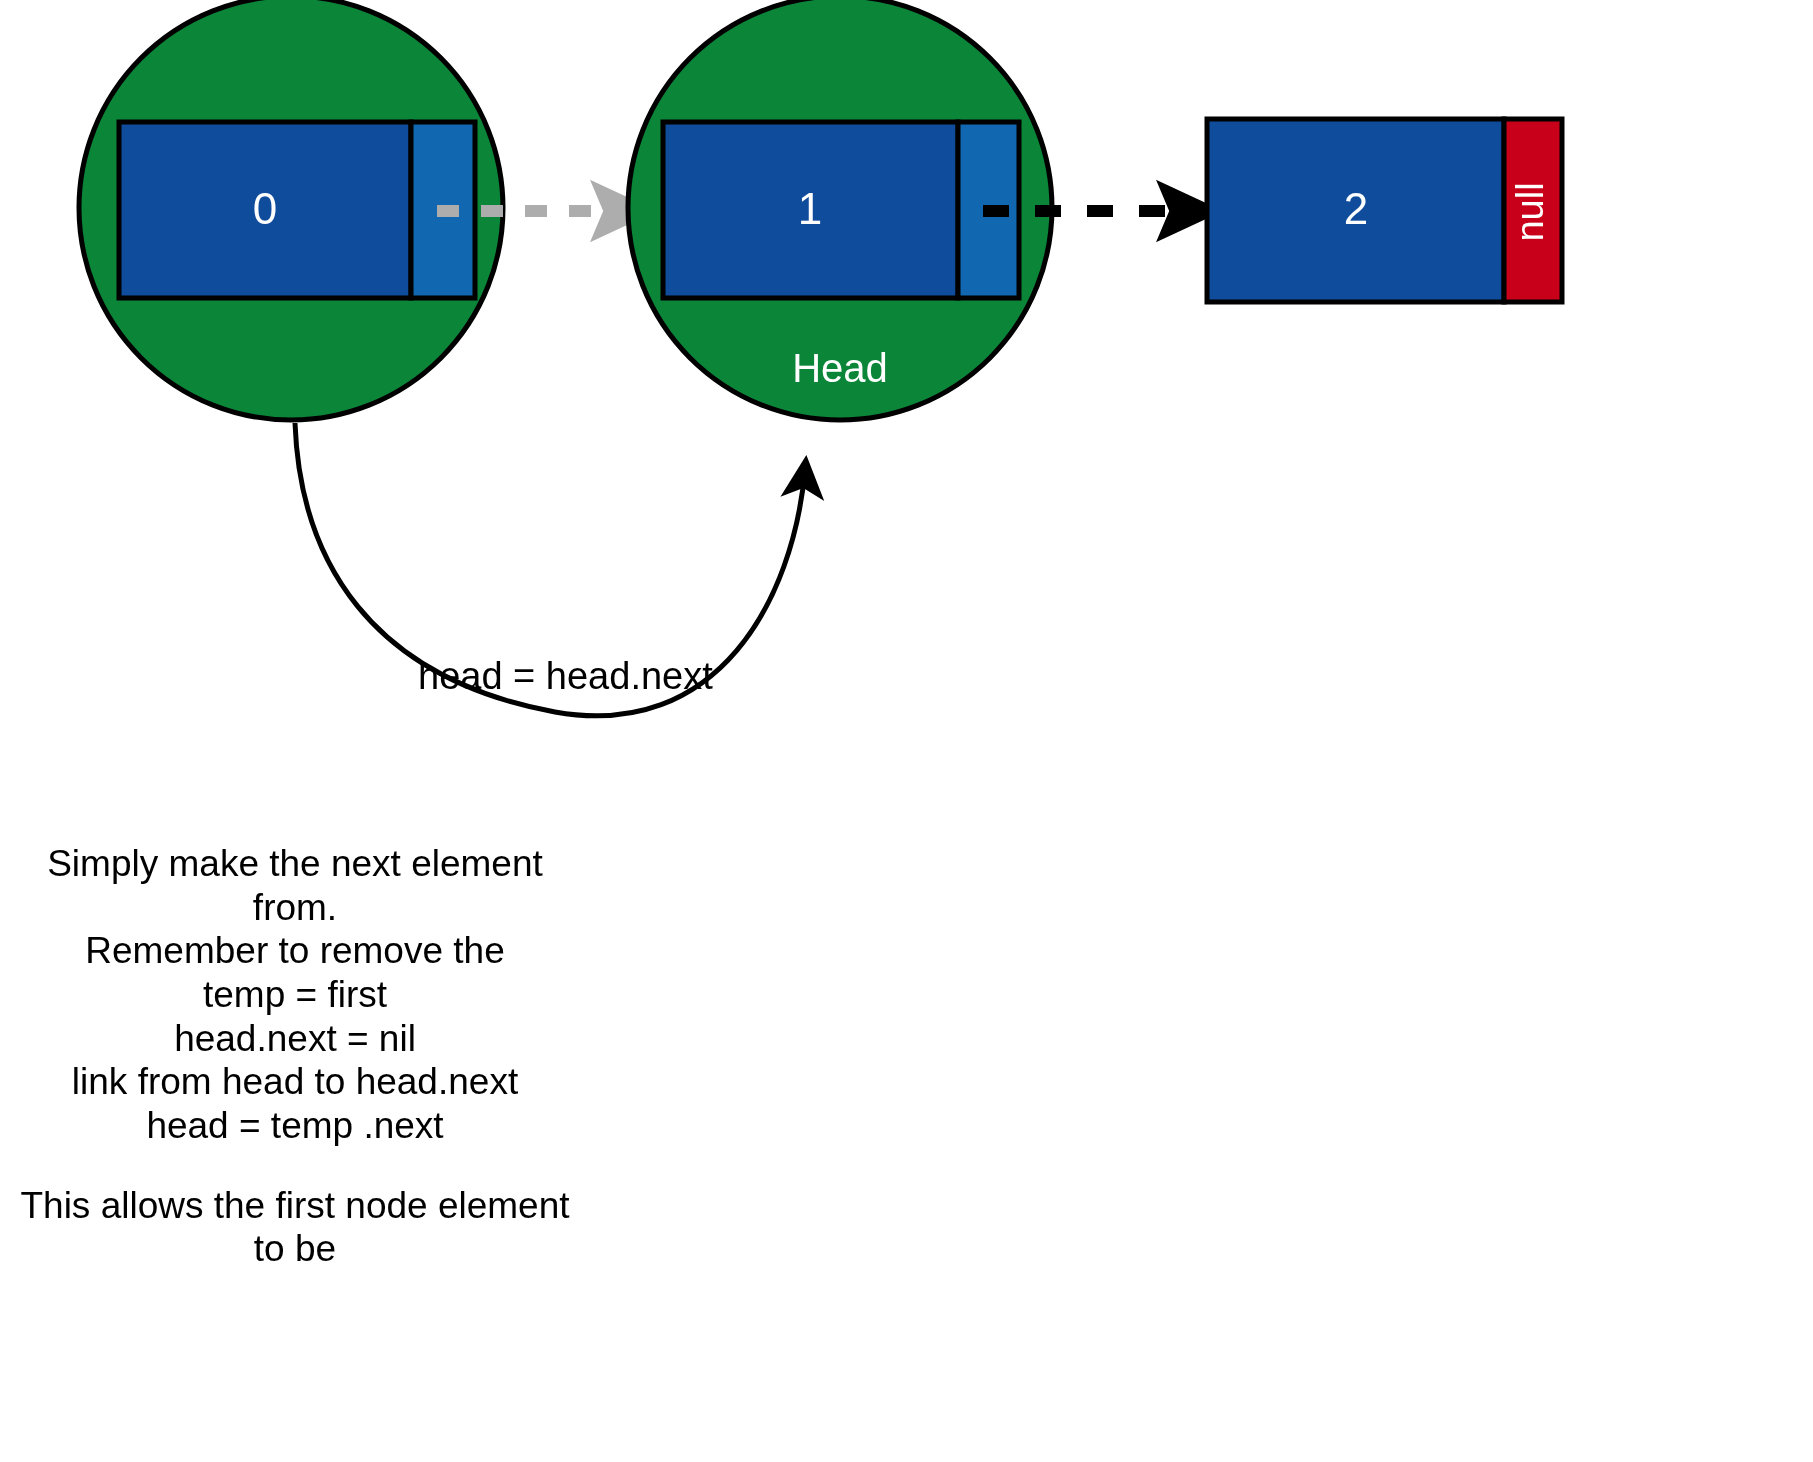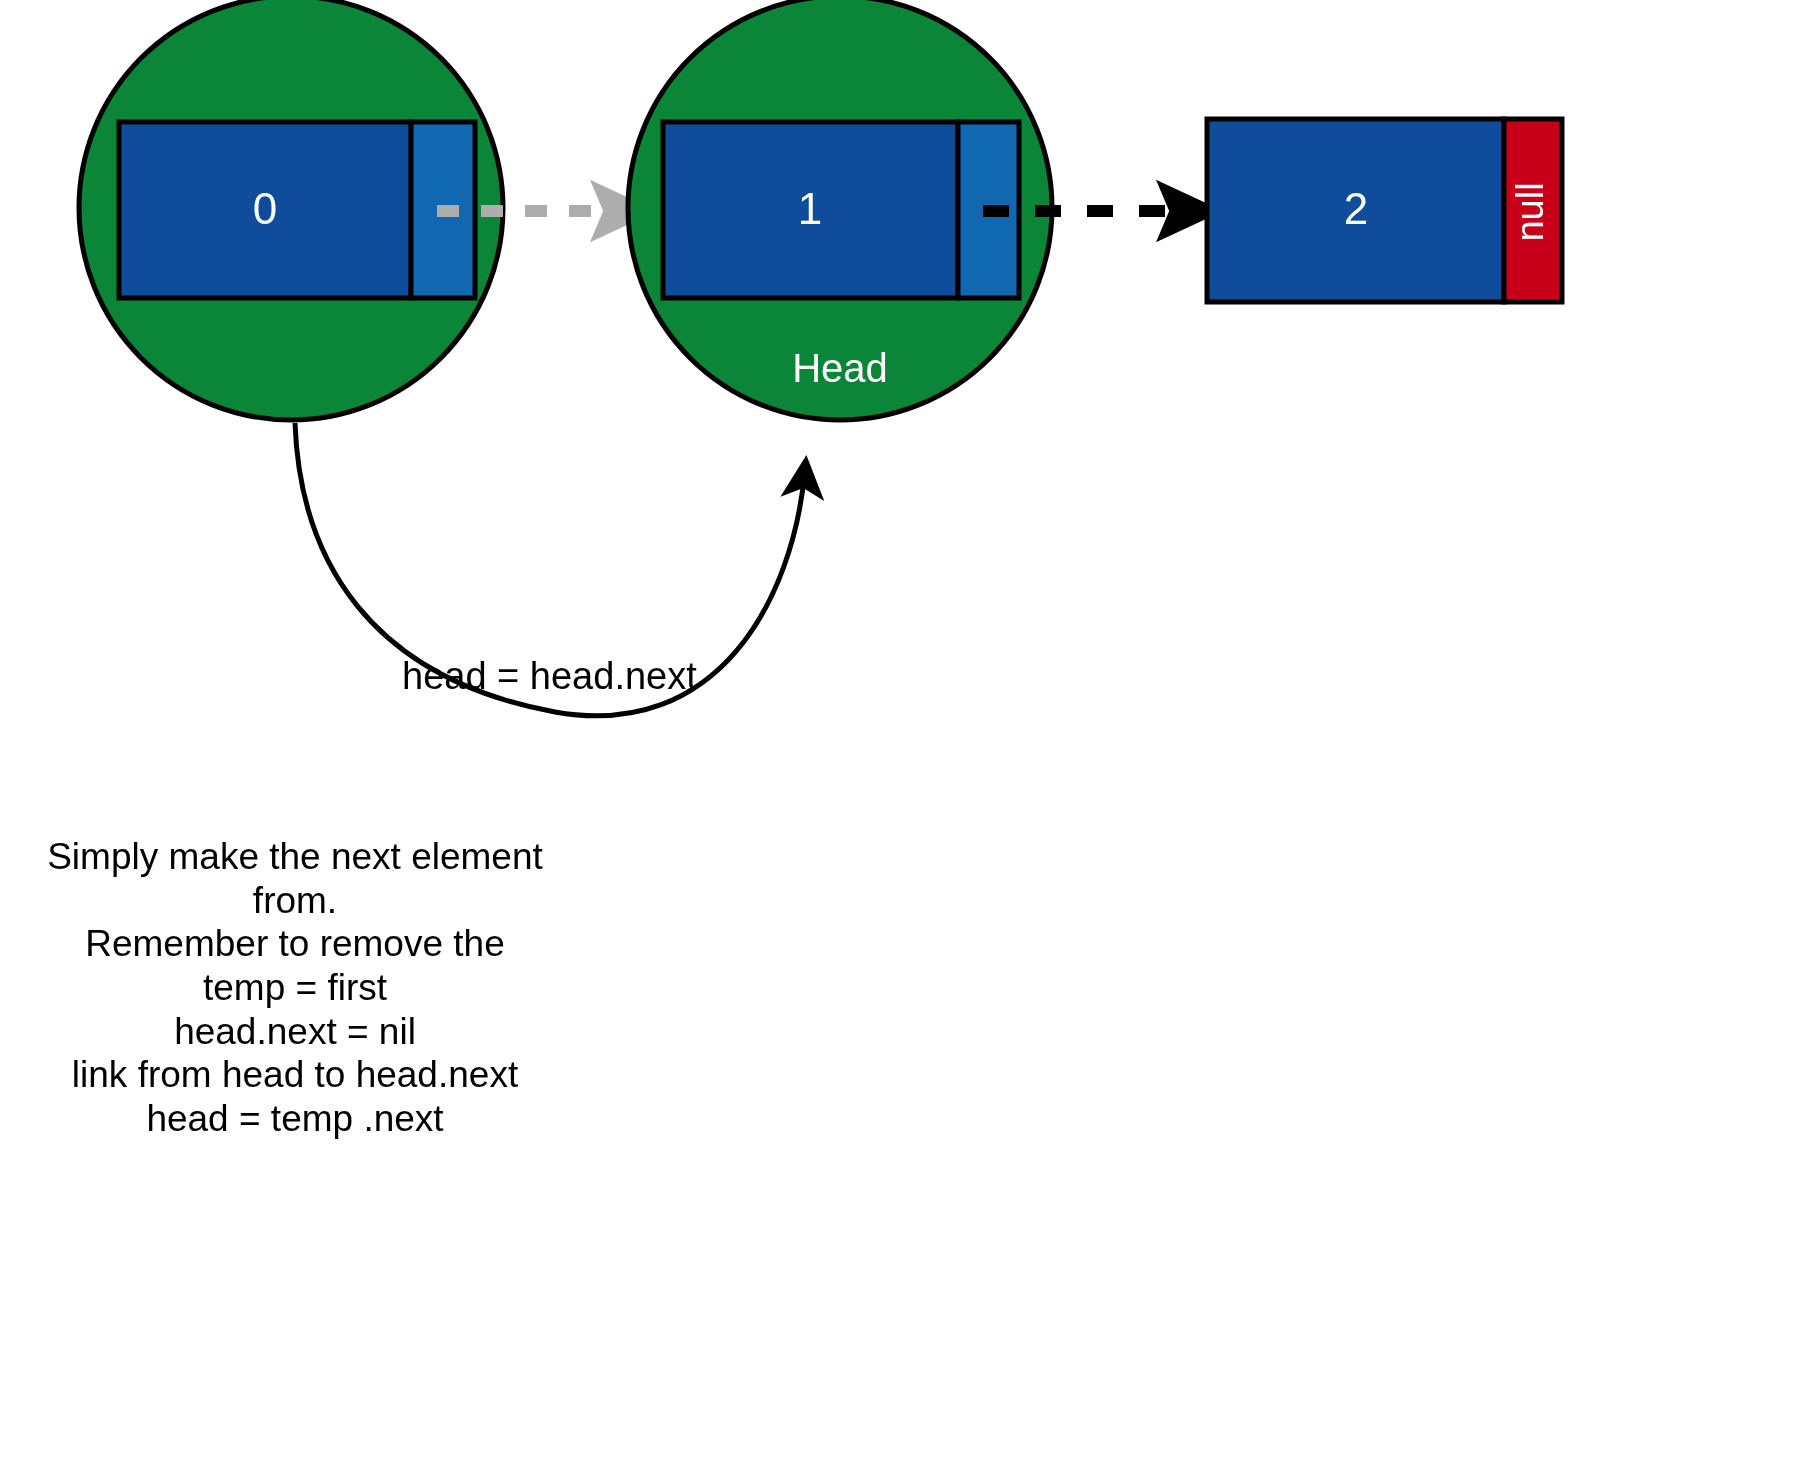--- a/index.html
+++ b/index.html
@@ -90,20 +90,21 @@
     color: #000000;
     white-space: nowrap;
   }
   .note-block {
     position: absolute;
     font-family: "Liberation Sans", sans-serif;
     font-size: 37px;
     color: #000000;
     text-align: center;
     line-height: 1.18;
+    margin-top: 7px;
   }
   .note-block .note-line {
     display: block;
   }
   .note-block .note-gap {
     display: block;
     height: 36px;
   }
 </style>
 </head>
@@ -152,26 +153,27 @@
       <rect class="box-null" x="1504" y="119" width="58" height="183"></rect>
       <text class="val-text" x="1356" y="212">2</text>
       <text class="null-text" x="1533" y="212" transform="rotate(-90 1533 212)">null</text>
     </g>
 
     <g>
       <path class="curve-arrow" d="M 295,423 C 300,560 370,678 555,712 C 718,741 793,600 805,470" marker-end="url(#arrow-curve)"></path>
     </g>
   </svg>
 
-  <div class="caption-curve" style="left:402px; top:655px;">head = head.next</div>
+  <div class="caption-curve" style="left:418px; top:655px;">head = head.next</div>
 
   <div class="note-block" style="left:0px; top:835px; width:590px;">
     <span class="note-line">Simply make the next element</span>
     <span class="note-line">from.</span>
     <span class="note-line">Remember to remove the</span>
     <span class="note-line">temp = first</span>
     <span class="note-line">head.next = nil</span>
     <span class="note-line">link from head to head.next</span>
     <span class="note-line">head = temp .next</span>
     <span class="note-gap"></span>
+    <span class="note-line">This allows the first node element to be</span>
   </div>
 
 </div>
 
 </body></html>

